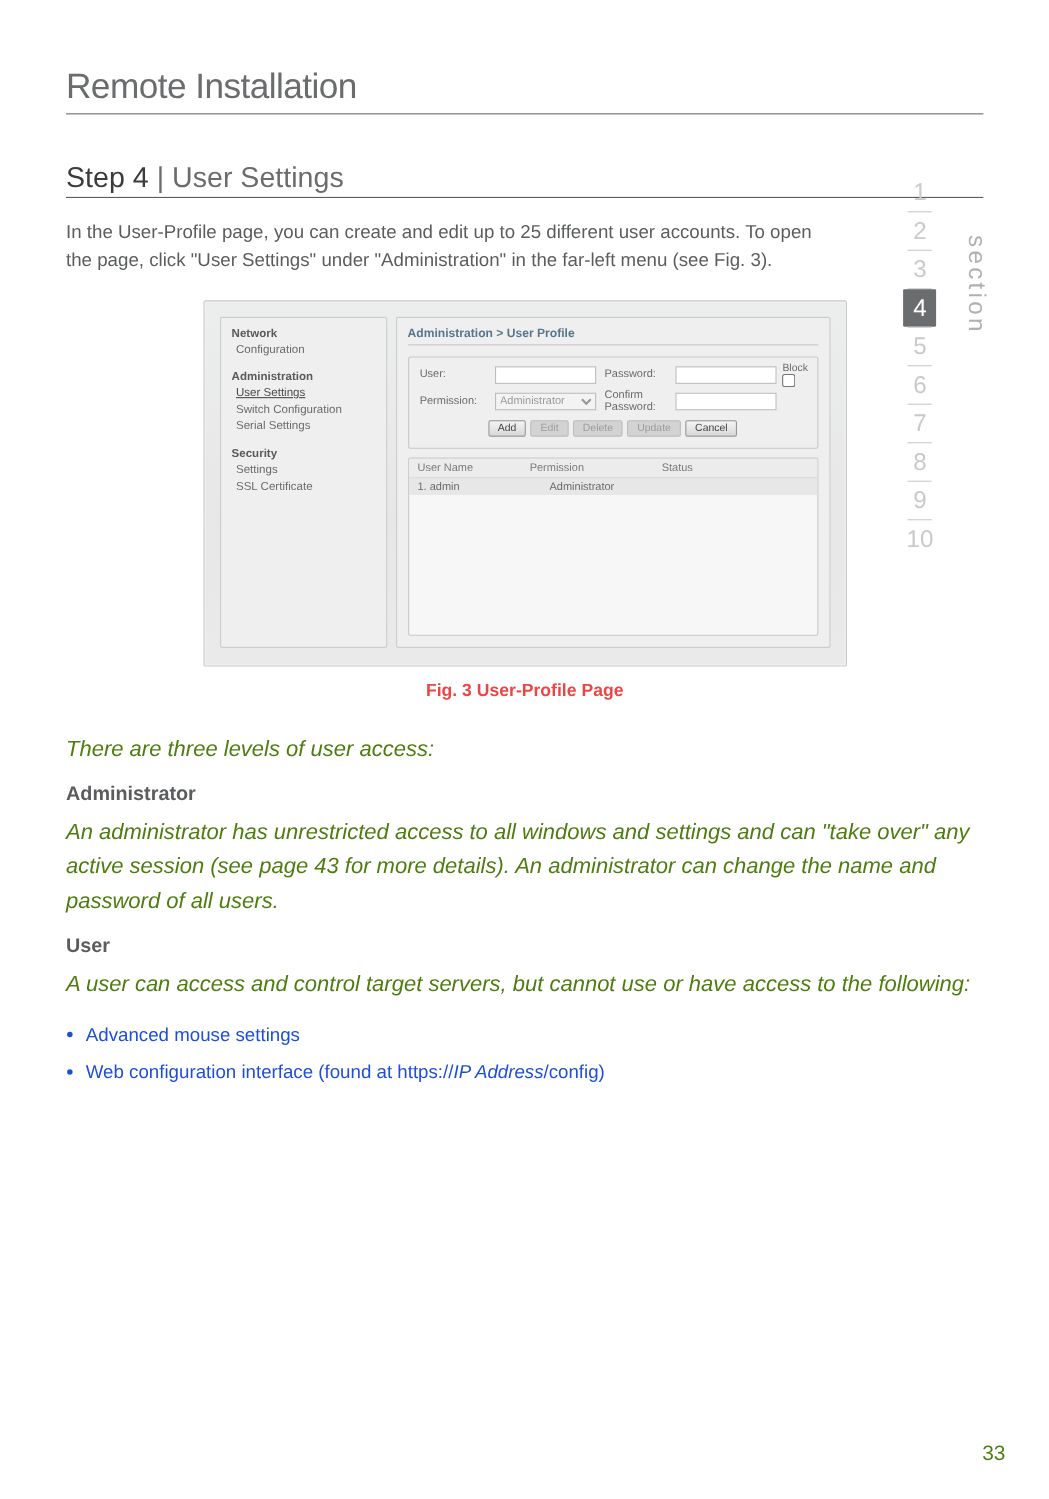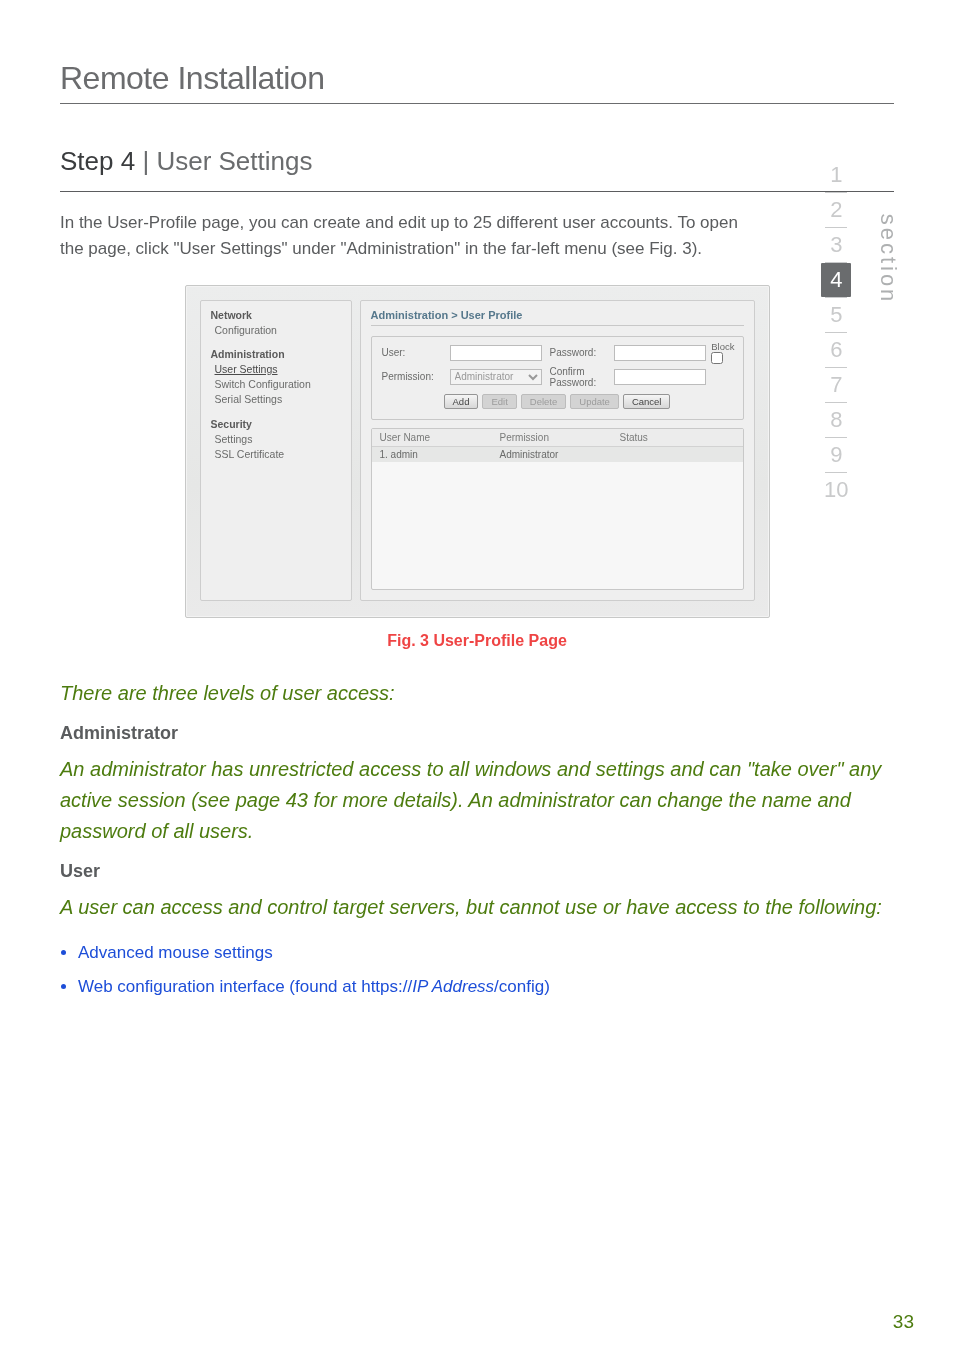--- a/index.html
+++ b/index.html
@@ -1,20 +1,20 @@
 <!DOCTYPE html>
 <html><head>
 <meta charset="utf-8">
 <style>
   * { box-sizing: border-box; margin: 0; padding: 0; }
   body { width: 954px; height: 1363px; background: #fff; font-family: Arial, sans-serif; position: relative; }
   .page { padding: 60px 60px 0 60px; }
   .page-title { font-size: 32px; font-weight: 300; color: #6b6c6e; letter-spacing: -0.5px; margin-bottom: 6px; }
   .title-rule { border: none; border-top: 1px solid #6b6c6e; margin-bottom: 42px; }
-  .step-heading { font-size: 26px; font-weight: 400; color: #3a3c3e; margin-bottom: 14px; }
+  .step-heading { font-size: 26px; font-weight: 400; color: #3a3c3e; margin-bottom: 2px; }
   .step-heading .thin { font-weight: 300; color: #6a6c6e; }
   .step-rule { border: none; border-top: 1px solid #5b5c5e; margin-bottom: 18px; }
   .intro { font-size: 17px; line-height: 1.55; color: #5a5c5e; margin-bottom: 22px; max-width: 700px; }
   .screenshot-wrap { display: flex; justify-content: center; margin-bottom: 14px; }
   .screenshot { width: 585px; background: linear-gradient(180deg,#eceded 0,#e6e7e6 60%,#eaeaea 100%); border: 1px solid #c7c8c7; border-radius: 2px; padding: 14px 14px 16px; box-shadow: inset 0 0 0 1px #f3f3f3; }
   .ss-top { display: flex; justify-content: space-between; align-items: center; margin-bottom: 14px; padding: 0 4px; }
   .brand { font-size: 26px; font-weight: 800; letter-spacing: 6px; color: #9b9c9b; }
   .top-btns { display: flex; gap: 6px; }
   .top-btn { background: linear-gradient(#fafafa,#e5e5e5); border: 1px solid #a8a9a8; border-radius: 2px; font-size: 10px; color: #555; padding: 3px 8px; cursor: pointer; }
   .ss-body { display: flex; gap: 8px; }
@@ -31,21 +31,21 @@
   .fs-label2 { width: 56px; }
   .fs-input { width: 92px; height: 16px; border: 1px solid #bcbcbc; background: #fff; font-size: 10px; padding: 0 3px; }
   .fs-select { width: 92px; height: 16px; border: 1px solid #bcbcbc; background: #f3f3f3; font-size: 10px; color: #999; }
   .block-box { position: absolute; right: 8px; top: 4px; font-size: 9.5px; color: #6a6b6a; }
   .btn-row { display: flex; gap: 4px; margin-top: 6px; justify-content: center; }
   .mini-btn { font-size: 9.5px; padding: 1px 8px; border-radius: 2px; border: 1px solid; cursor: pointer; }
   .mini-btn.enabled { background: linear-gradient(#f5f5f5,#d7d7d7); border-color: #959595; color: #444; }
   .mini-btn.disabled { background: #d3d3d3; border-color: #bcbcbc; color: #9c9c9c; }
   .tbl { border: 1px solid #c8c8c8; border-radius: 2px; background: #f7f7f7; }
   .tbl-head { display: flex; font-size: 10px; color: #7a7b7a; padding: 3px 8px; border-bottom: 1px solid #d2d2d2; background: #ececec; }
-  .th-user { width: 120px; }
+  .th-user { width: 102px; }
   .th-perm { width: 120px; }
   .th-stat { flex: 1; }
   .tbl-body { height: 142px; }
   .tbl-row { display: flex; font-size: 10px; color: #6a6b6a; padding: 2px 8px; background: #e6e7e6; }
   .td-user { width: 120px; }
   .td-perm { width: 120px; }
   .td-stat { flex: 1; }
   .fig-caption { text-align: center; font-size: 16px; font-weight: bold; color: #ef4444; margin-bottom: 28px; }
   .body-text { font-size: 20px; line-height: 1.55; color: #4d7c0f; margin-bottom: 14px; font-style: italic; }
   .subhead { font-size: 18px; font-weight: bold; color: #5a5c5e; margin-bottom: 10px; margin-top: 6px; }

